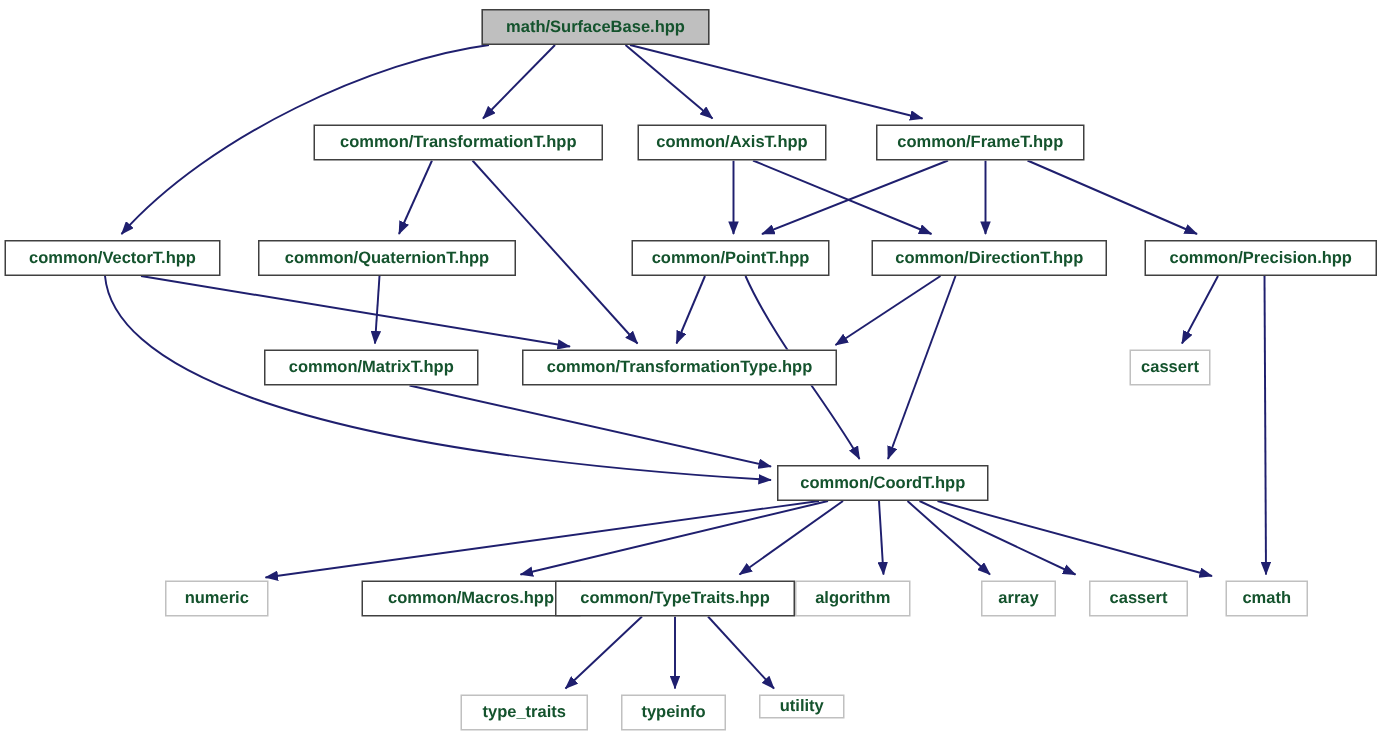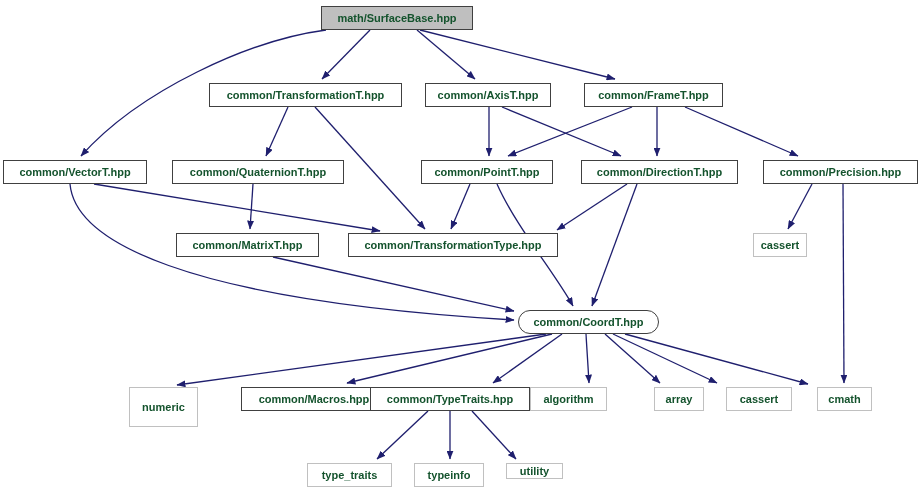--- a/index.html
+++ b/index.html
@@ -85,22 +85,22 @@
       <div class="node" style="left: 425px; top: 83px; width: 126px; height: 24px;">common/AxisT.hpp</div>
       <div class="node" style="left: 584px; top: 83px; width: 139px; height: 24px;">common/FrameT.hpp</div>
       <div class="node" style="left: 3px; top: 160px; width: 144px; height: 24px;">common/VectorT.hpp</div>
       <div class="node" style="left: 172px; top: 160px; width: 172px; height: 24px;">common/QuaternionT.hpp</div>
       <div class="node" style="left: 421px; top: 160px; width: 132px; height: 24px;">common/PointT.hpp</div>
       <div class="node" style="left: 581px; top: 160px; width: 157px; height: 24px;">common/DirectionT.hpp</div>
       <div class="node" style="left: 763px; top: 160px; width: 155px; height: 24px;">common/Precision.hpp</div>
       <div class="node" style="left: 176px; top: 233px; width: 143px; height: 24px;">common/MatrixT.hpp</div>
       <div class="node" style="left: 348px; top: 233px; width: 210px; height: 24px;">common/TransformationType.hpp</div>
       <div class="node system" style="left: 753px; top: 233px; width: 54px; height: 24px;">cassert</div>
-      <div class="node" style="left: 518px; top: 310px; width: 141px; height: 24px; border-radius: 12px;">common/CoordT.hpp</div>
-      <div class="node system" style="left: 110px; top: 387px; width: 69px; height: 40px; margin-left: 19px;">numeric</div>
+      <div class="node" style="left: 518px; top: 310px; width: 141px; height: 24px;">common/CoordT.hpp</div>
+      <div class="node system" style="left: 110px; top: 387px; width: 69px; height: 24px;">numeric</div>
       <div class="node" style="left: 202px; top: 387px; width: 146px; height: 24px; margin-left: 39px;">common/Macros.hpp</div>
       <div class="node" style="left: 370px; top: 387px; width: 160px; height: 24px;">common/TypeTraits.hpp</div>
       <div class="node system" style="left: 530px; top: 387px; width: 77px; height: 24px;">algorithm</div>
       <div class="node system" style="left: 654px; top: 387px; width: 50px; height: 24px;">array</div>
       <div class="node system" style="left: 726px; top: 387px; width: 66px; height: 24px;">cassert</div>
       <div class="node system" style="left: 817px; top: 387px; width: 55px; height: 24px;">cmath</div>
       <div class="node system" style="left: 307px; top: 463px; width: 85px; height: 24px;">type_traits</div>
       <div class="node system" style="left: 414px; top: 463px; width: 70px; height: 24px;">typeinfo</div>
       <div class="node system" style="left: 506px; top: 463px; width: 57px; height: 16px;">utility</div>
     </div>

